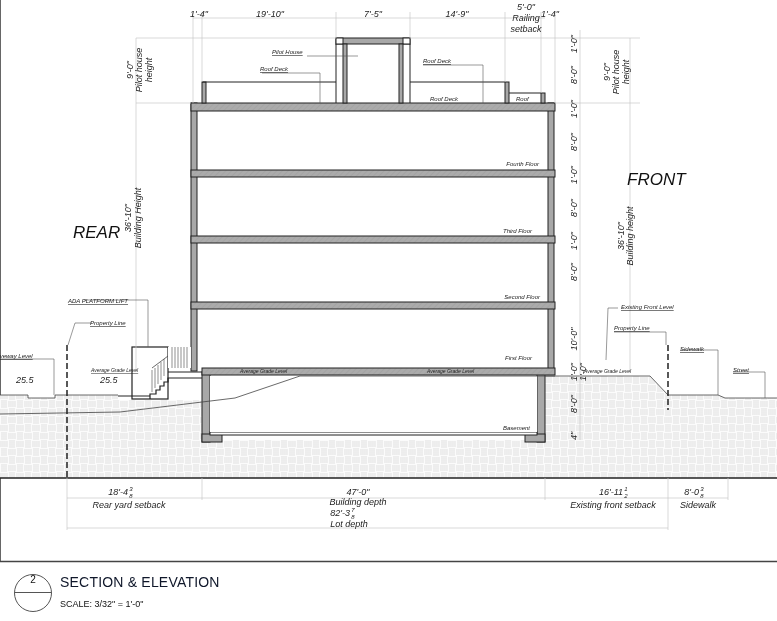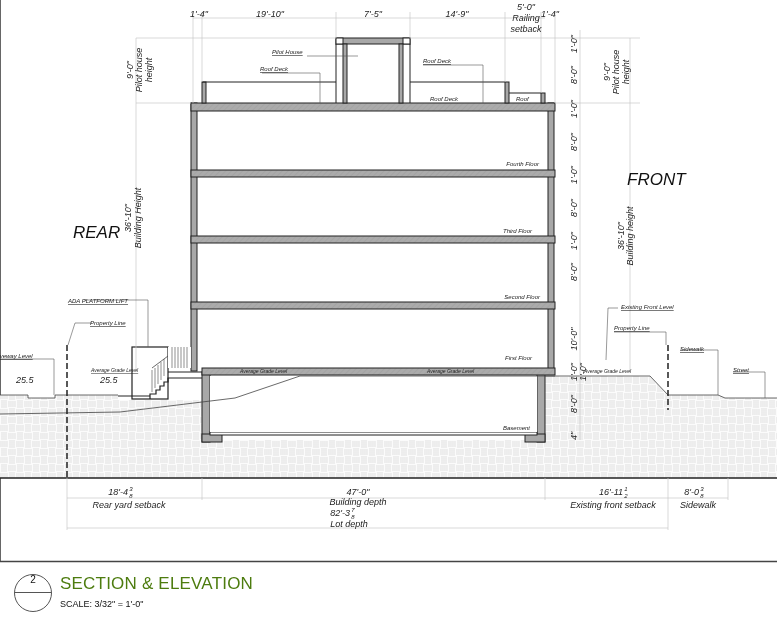--- a/index.html
+++ b/index.html
@@ -7,21 +7,21 @@
   #drawing { position:absolute; left:0; top:0; width:777px; height:621px; }
   .it { font-family:"Liberation Sans", sans-serif; font-style:italic; fill:#222; }
   .dimtxt { font-size:9px; }
   .lbl { font-size:6px; text-decoration:underline; }
   .big { font-size:17px; font-style:italic; fill:#111; }
   .title-block { position:absolute; left:14px; top:568px; height:50px; }
   .tag-circle { position:absolute; left:0; top:6px; width:38px; height:38px; border:1px solid #555; border-radius:50%; box-sizing:border-box; }
   .tag-top { position:absolute; left:0; top:6px; width:38px; text-align:center; font-size:10px; color:#111; }
   .tag-div { position:absolute; left:1px; top:24px; width:36px; border-top:1px solid #555; }
   .tag-bottom { position:absolute; left:0; top:44px; width:38px; text-align:right; font-size:9px; color:#111;margin-top:20px; }
-  .sec-title { position:absolute; left:46px; top:6px; font-size:17px; color:#4d7c0f; white-space:nowrap; letter-spacing:0.2px; }
+  .sec-title { position:absolute; left:46px; top:6px; font-size:14px; color:#0f172a; white-space:nowrap; letter-spacing:0.2px; }
   .sec-scale { position:absolute; left:46px; top:31px; font-size:9px; color:#111; white-space:nowrap; }
 </style>
 </head>
 <body>
 
 <svg id="drawing" viewBox="0 0 777 621" xmlns="http://www.w3.org/2000/svg">
   <defs>
     <pattern id="earth" width="16" height="16" patternUnits="userSpaceOnUse">
       <rect width="16" height="16" fill="#fbfbfb"></rect>
       <path d="M1 1 H7 M1 3 H7 M1 5 H7 M1 7 H7" stroke="#d6d6d6" stroke-width="0.7"></path>

